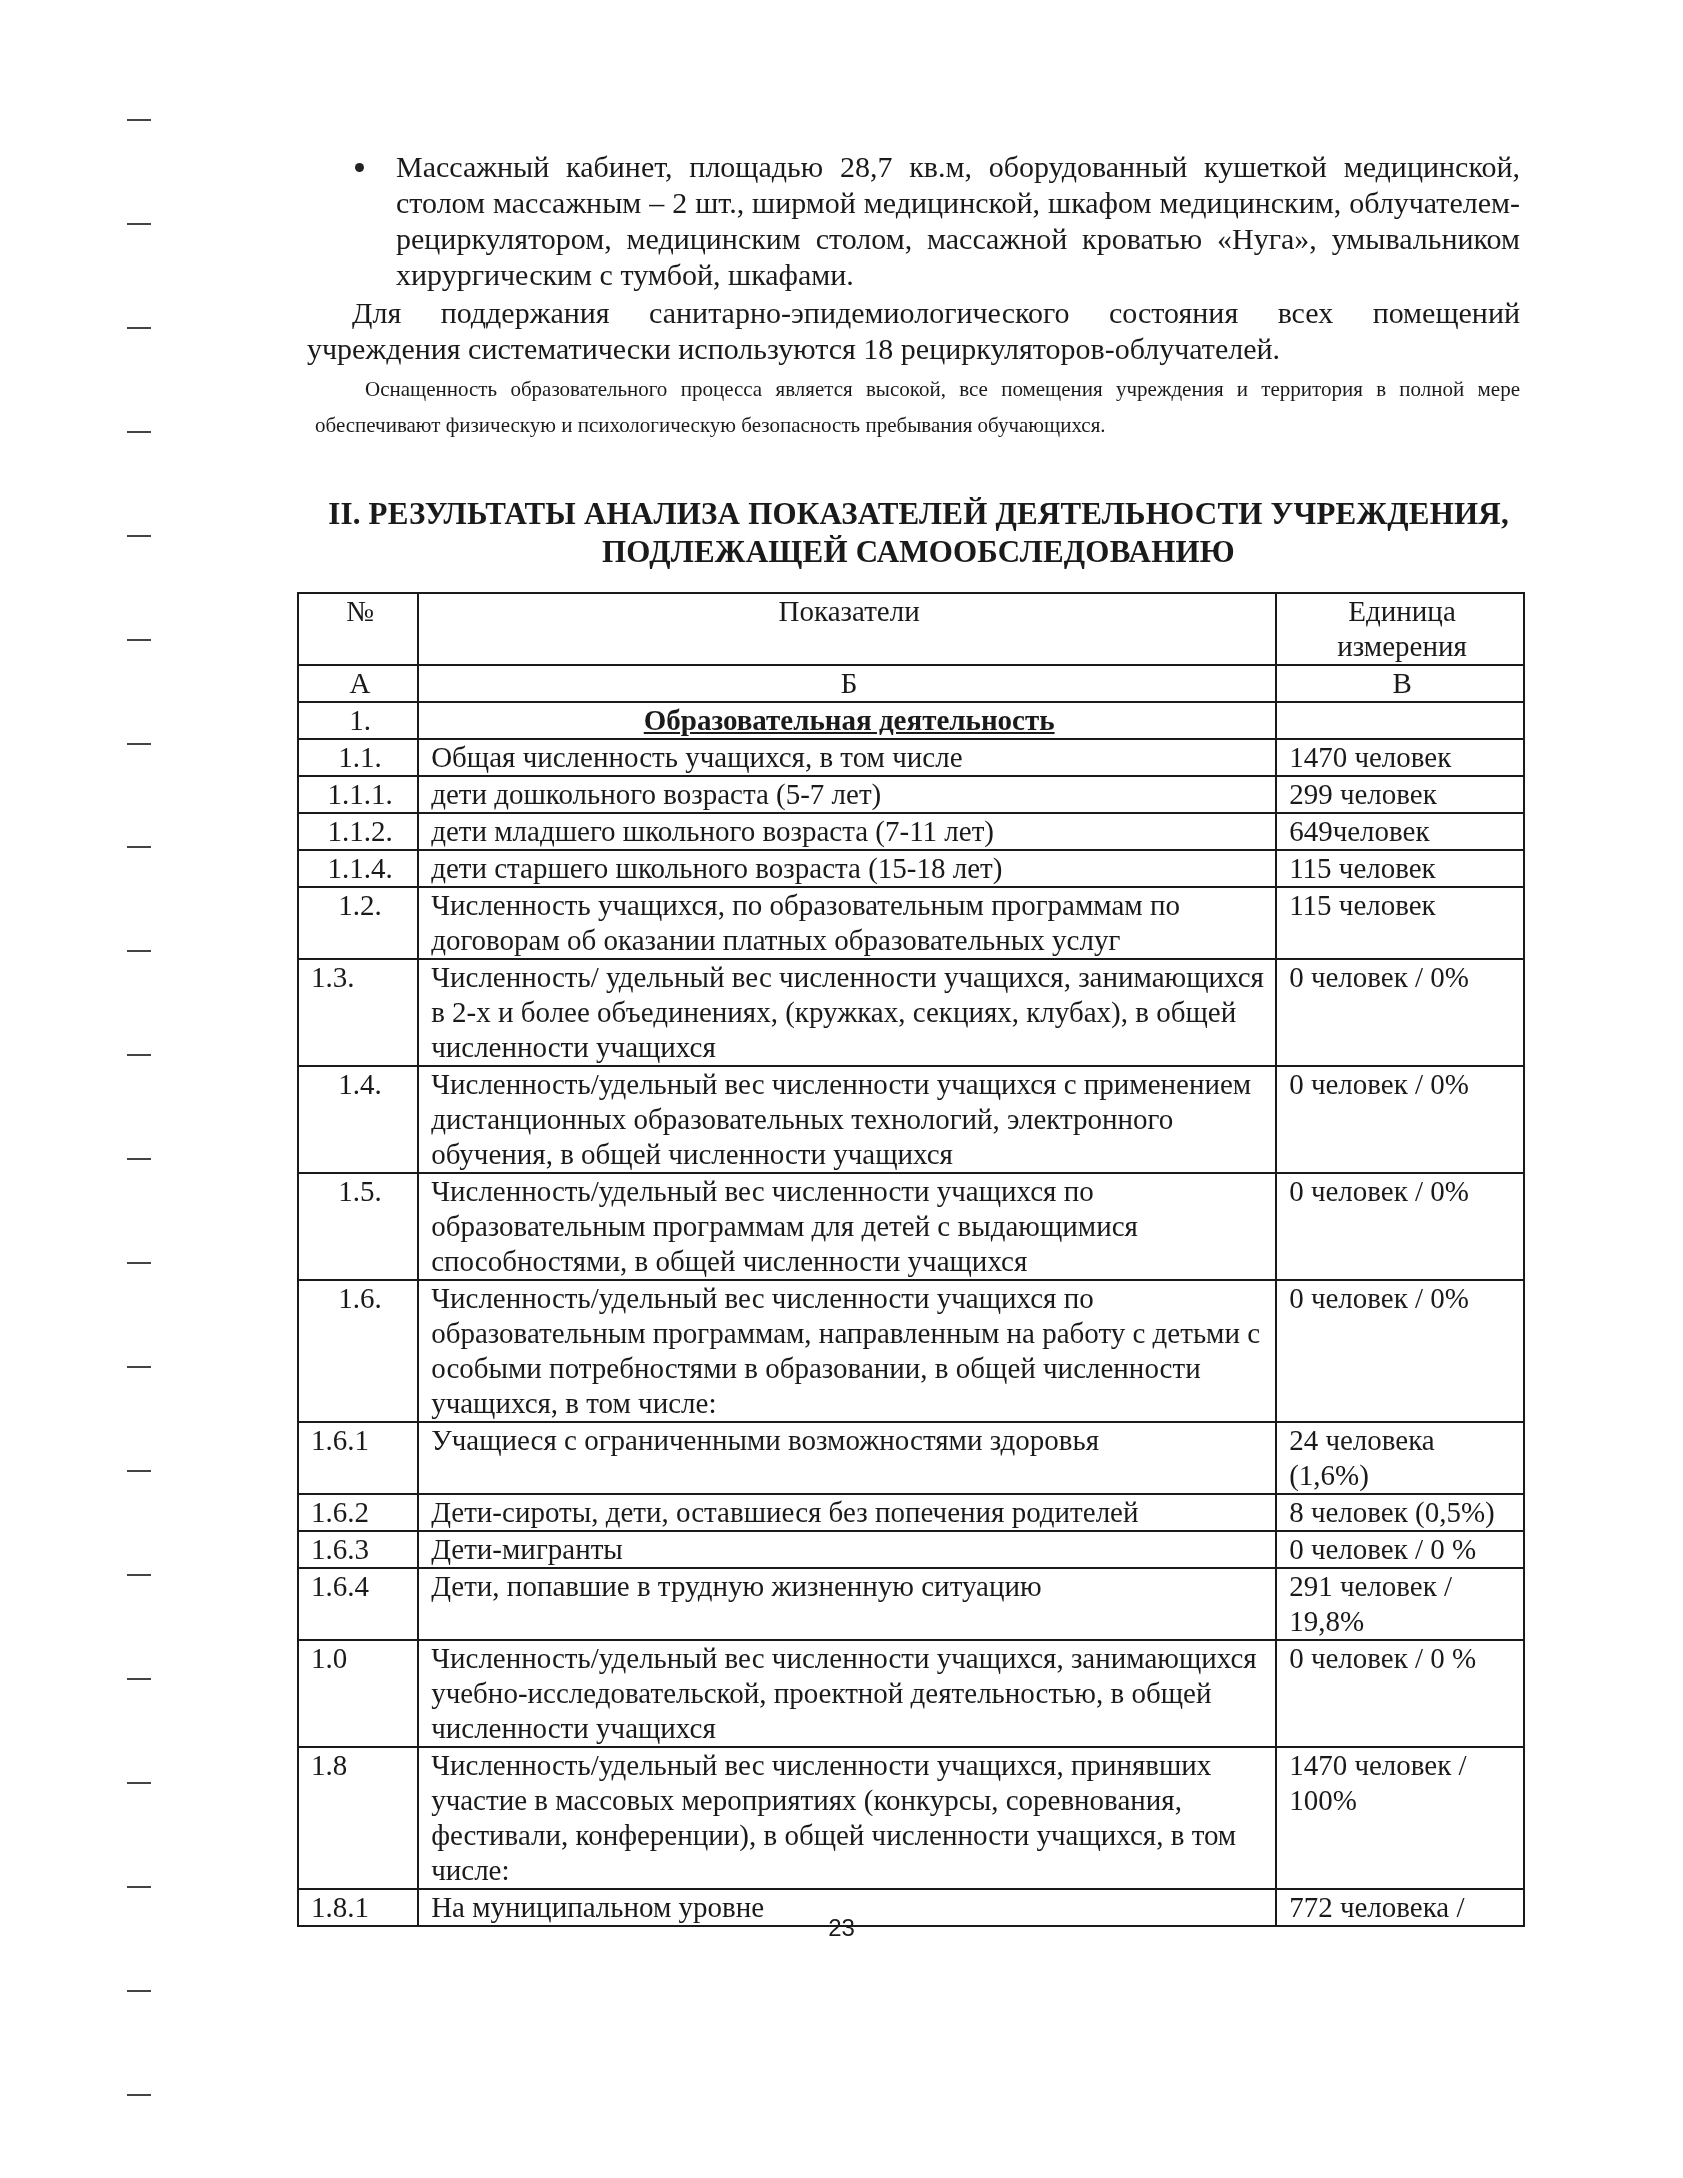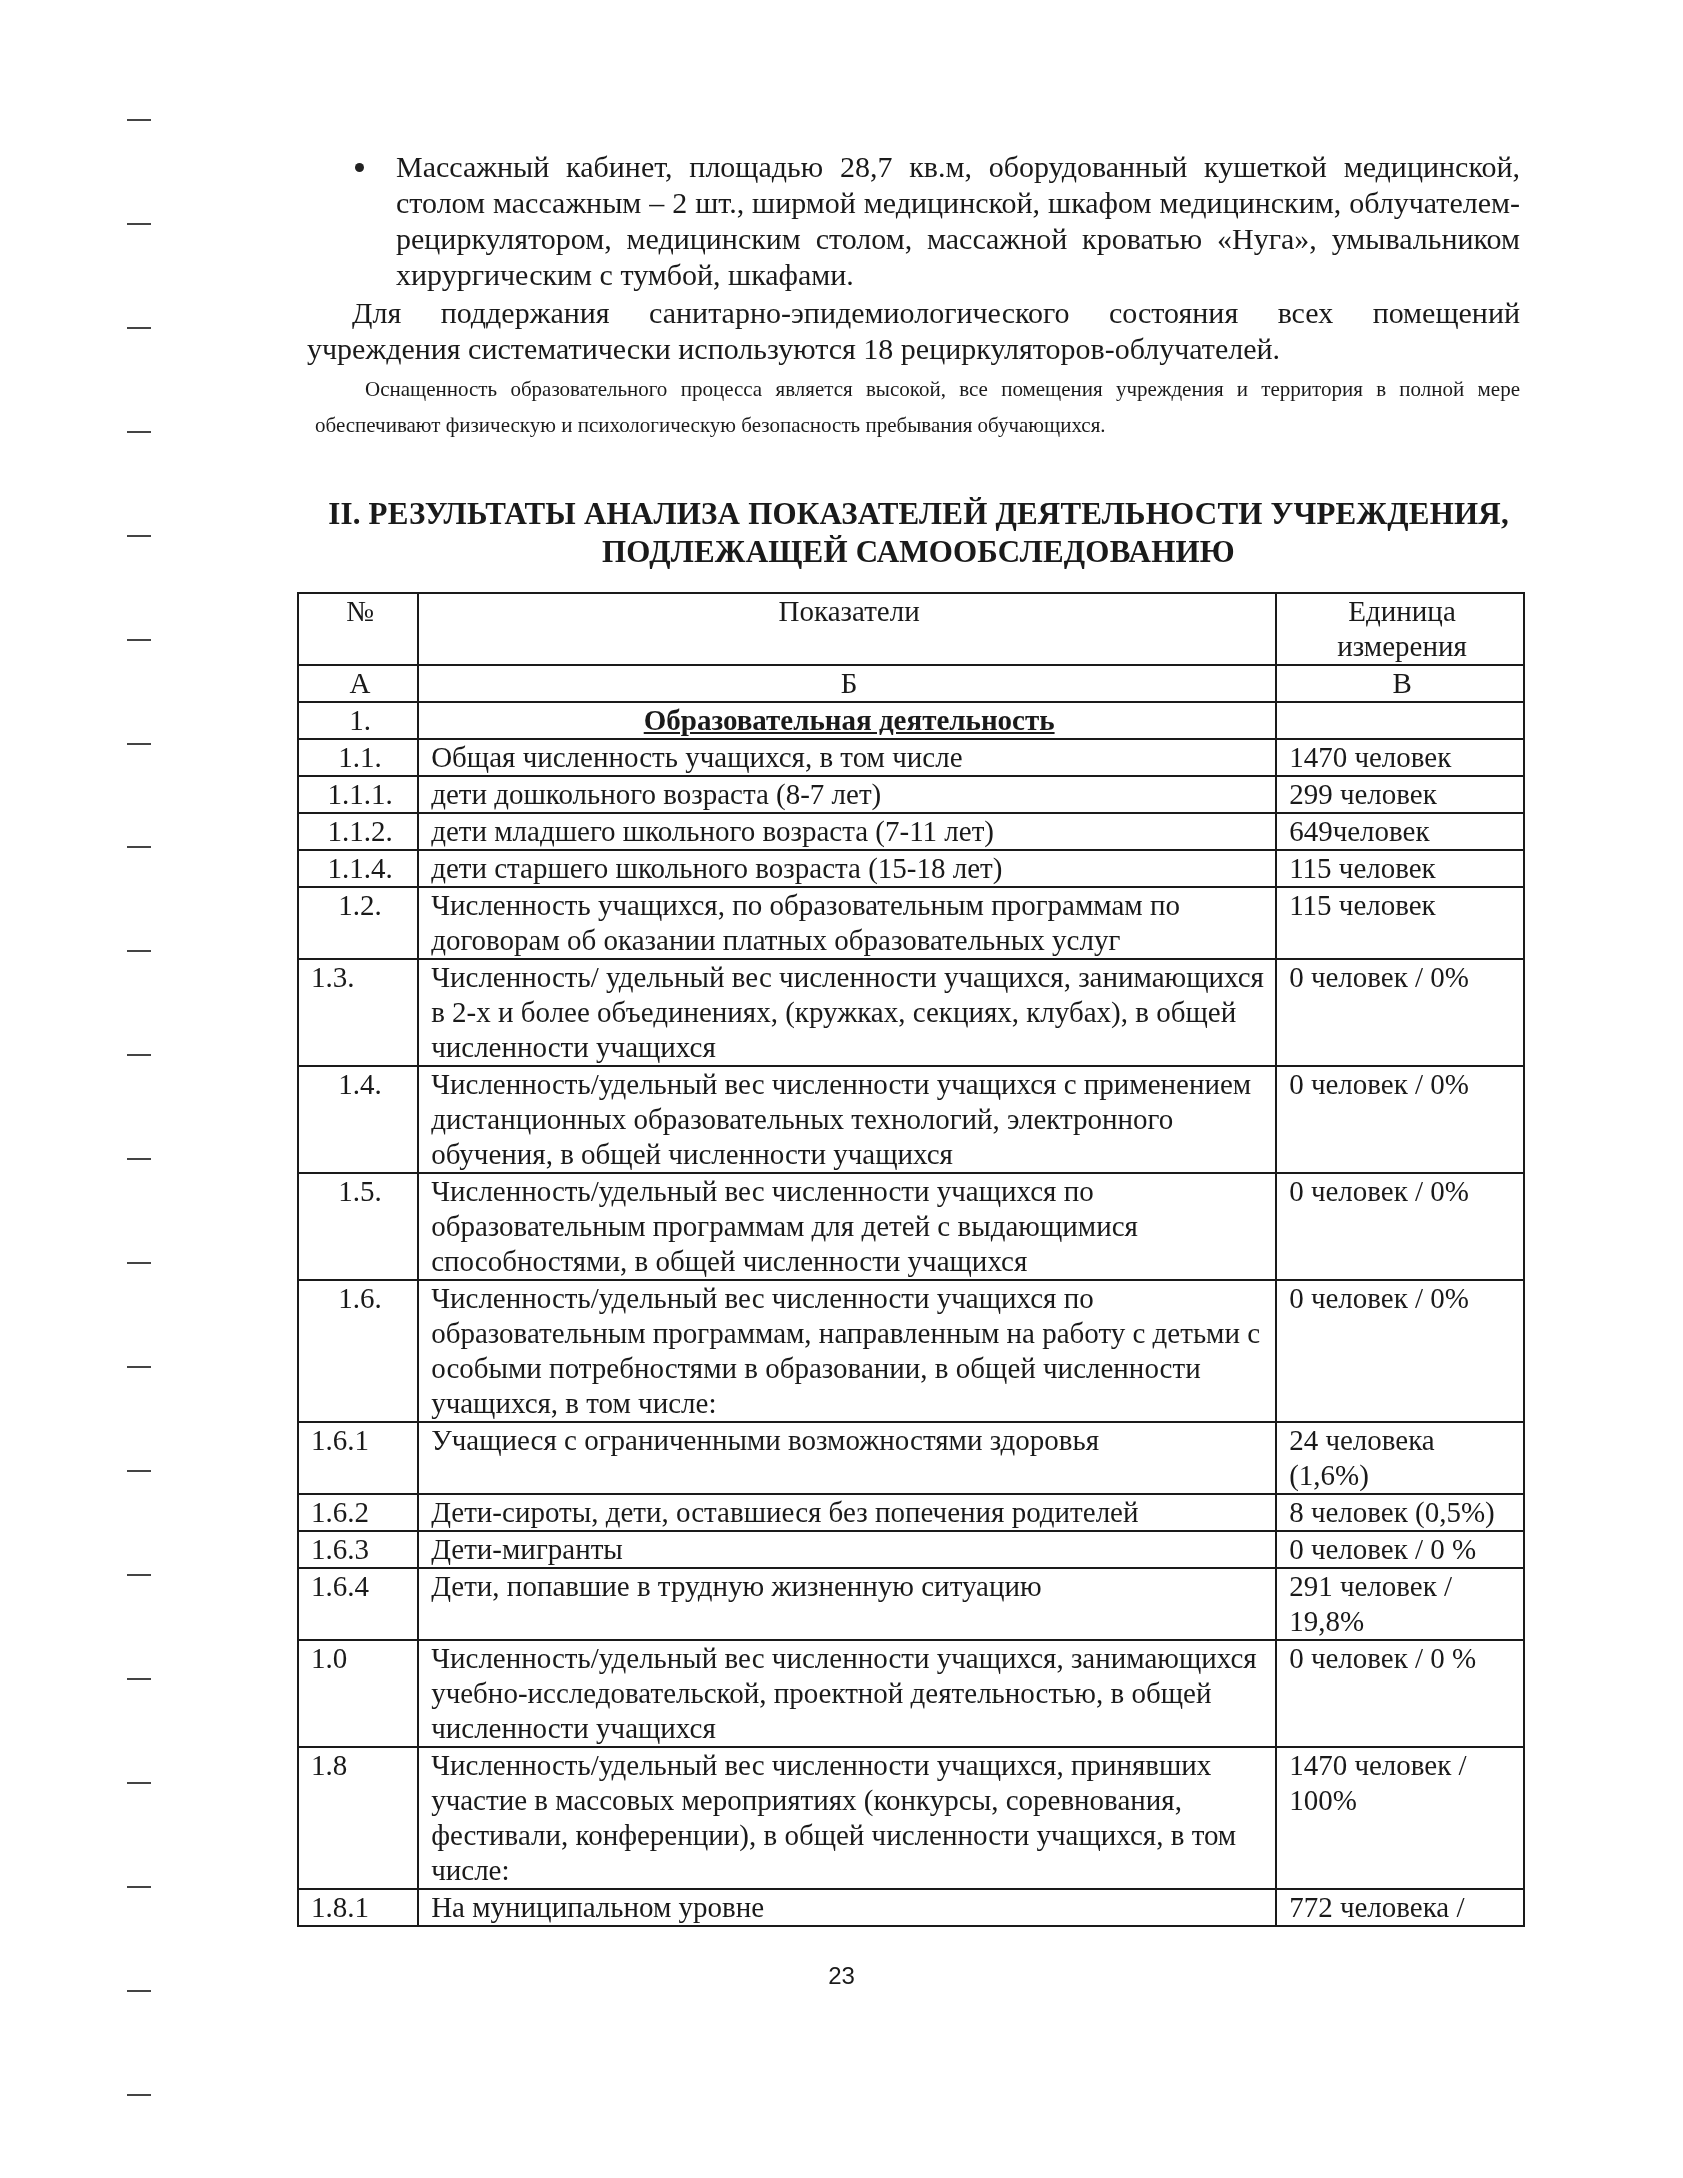--- a/index.html
+++ b/index.html
@@ -15,21 +15,21 @@
     .section-title { margin-top: 52px; text-align: center; font-weight: bold; font-size: 31px; line-height: 38px; letter-spacing: 0.2px; padding-left: 10px; }
     table.ind { position: absolute; left: 297px; top: 592px; width: 1228px; border-collapse: collapse; font-size: 29px; line-height: 35px; }
     table.ind td { border: 2px solid #1a1a1a; vertical-align: top; padding: 0 8px 0 12px; }
     td.c-num { width: 99px; text-align: center; padding-left: 4px; padding-right: 4px; }
     td.c-num.left { text-align: left; padding-left: 12px; }
     td.c-ind { width: 851px; }
     td.c-unit { width: 228px; }
     td.center { text-align: center; }
     .hdr td { padding-top: 2px; padding-bottom: 2px; }
     .underline-bold { font-weight: bold; text-decoration: underline; }
-    .page-num { position: absolute; left: 0; width: 1683px; top: 1962px; text-align: center; font-family: "Liberation Sans", sans-serif; font-size: 24px; }
+    .page-num { position: absolute; left: 0; width: 1683px; top: 1914px; text-align: center; font-family: "Liberation Sans", sans-serif; font-size: 24px; }
   </style>
 </head>
 <body>
 
 <div class="margin-marks">
   <div class="margin-mark" style="top:119px"></div>
   <div class="margin-mark" style="top:223px"></div>
   <div class="margin-mark" style="top:327px"></div>
   <div class="margin-mark" style="top:431px"></div>
   <div class="margin-mark" style="top:535px"></div>
@@ -83,21 +83,21 @@
         <td class="c-ind center"><span class="underline-bold">Образовательная деятельность</span></td>
         <td class="c-unit"></td>
       </tr>
       <tr>
         <td class="c-num">1.1.</td>
         <td class="c-ind">Общая численность учащихся, в том числе</td>
         <td class="c-unit">1470 человек</td>
       </tr>
       <tr>
         <td class="c-num">1.1.1.</td>
-        <td class="c-ind">дети дошкольного возраста (8-7 лет)</td>
+        <td class="c-ind">дети дошкольного возраста (5-7 лет)</td>
         <td class="c-unit">299 человек</td>
       </tr>
       <tr>
         <td class="c-num">1.1.2.</td>
         <td class="c-ind">дети младшего школьного возраста (7-11 лет)</td>
         <td class="c-unit">649человек</td>
       </tr>
       <tr>
         <td class="c-num">1.1.4.</td>
         <td class="c-ind">дети старшего школьного возраста (15-18 лет)</td>

